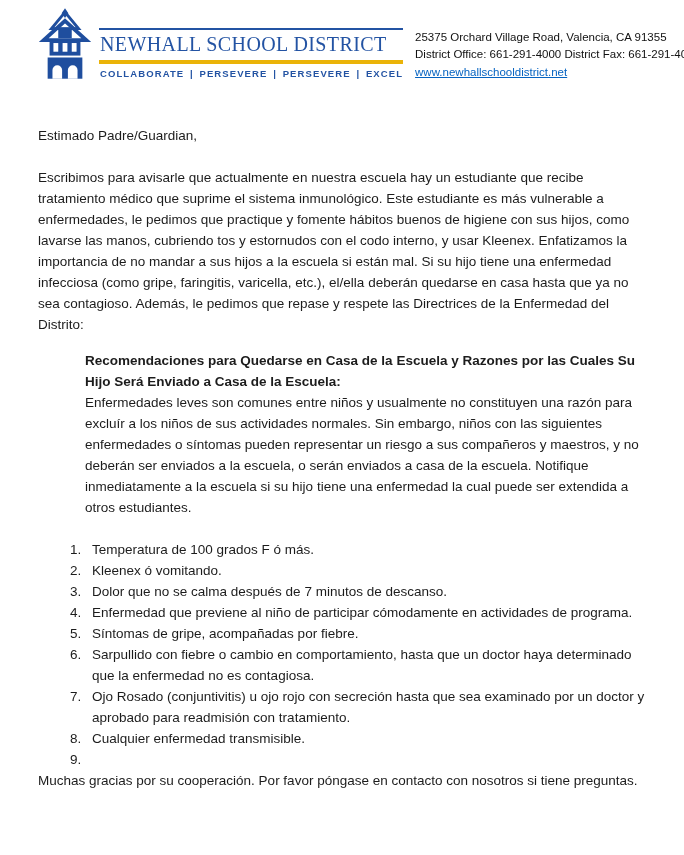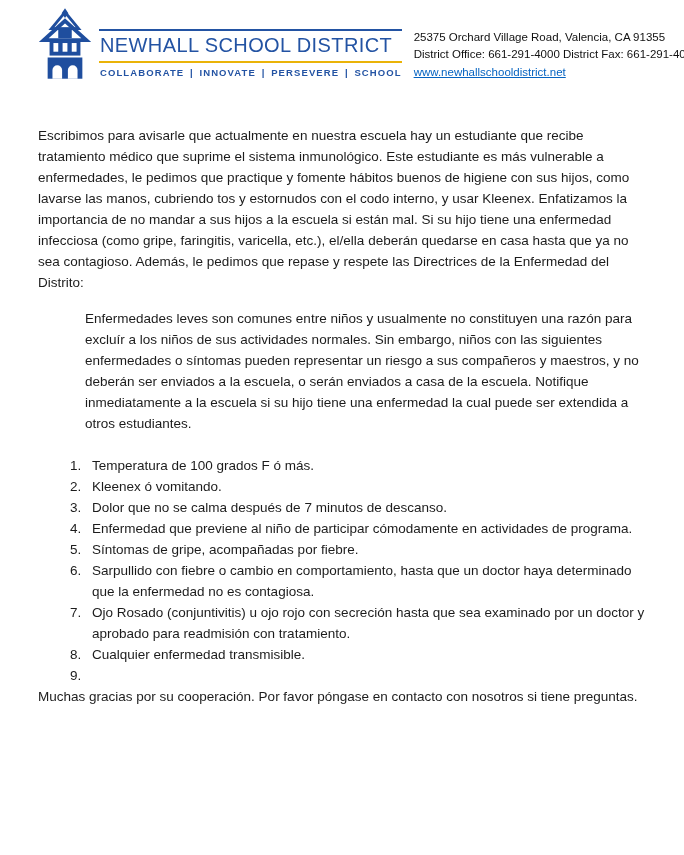--- a/index.html
+++ b/index.html
@@ -14,22 +14,22 @@
     position: relative;
   }
 
   
   .letterhead { display: flex; align-items: flex-start; }
   .logo-group { display: flex; align-items: center; }
   .schoolhouse { width: 54px; height: 72px; flex: 0 0 auto; }
   .wordmark { margin-left: 7px; margin-top: 18px; }
   .district-name {
     font-size: 20px; color: #2353a3; letter-spacing: 0.4px;
-    border-top: 2px solid #2353a3; border-bottom: 2px solid #eab308;
-    padding: 3px 3px 4px 1px; white-space: nowrap; font-weight: normal;
+    border-top: 2px solid #2353a3; border-bottom: 4px solid #eab308;
+    padding: 3px 3px 4px 1px; white-space: nowrap; font-weight: normal; font-family: Liberation Serif, serif;
   }
   .tagline {
     font-size: 9.5px; color: #2353a3; letter-spacing: 1.1px; word-spacing: 2px;
     margin-top: 4px; padding-left: 1px; white-space: nowrap; font-weight: bold;
   }
   .contact {
     margin-left: 12px; padding-top: 21px;
     font-size: 11.5px; line-height: 1.5; color: #111;
   }
   .contact div { white-space: nowrap; }
@@ -65,35 +65,37 @@
           <rect x="16" y="36" width="5" height="9" fill="#ffffff"></rect>
           <rect x="25.5" y="36" width="5" height="9" fill="#ffffff"></rect>
           <rect x="35" y="36" width="5" height="9" fill="#ffffff"></rect>
           <rect x="10" y="51" width="36" height="22"></rect>
           <path d="M15,73 v-9 a5,5 0 0 1 10,0 v9 z" fill="#ffffff"></path>
           <path d="M31,73 v-9 a5,5 0 0 1 10,0 v9 z" fill="#ffffff"></path>
         </g>
       </svg>
       <div class="wordmark">
         <div class="district-name">NEWHALL SCHOOL DISTRICT</div>
-        <div class="tagline">COLLABORATE | INNOVATE | PERSEVERE | SCHOOL</div>
+        <div class="tagline">COLLABORATE | PERSEVERE | PERSEVERE | EXCEL</div>
       </div>
     </div>
     <div class="contact">
       <div>25375 Orchard Village Road, Valencia, CA  91355</div>
       <div>District Office:  661-291-4000   District Fax:  661-291-4001</div>
       <div><a href="#" class="site-link">www.newhallschooldistrict.net</a></div>
     </div>
   </header>
 
   <main class="letter">
+    <p class="salutation">Estimado Padre/Guardian,</p>
 
     <p class="intro">Escribimos para avisarle que actualmente en nuestra escuela hay un estudiante que recibe tratamiento médico que suprime el sistema inmunológico. Este estudiante es más vulnerable a enfermedades, le pedimos que practique y fomente hábitos buenos de higiene con sus hijos, como lavarse las manos, cubriendo tos y estornudos con el codo interno, y usar Kleenex. Enfatizamos la importancia de no mandar a sus hijos a la escuela si están mal. Si su hijo tiene una enfermedad infecciosa (como gripe, faringitis, varicella, etc.), el/ella deberán quedarse en casa hasta que ya no sea contagioso. Además, le pedimos que repase y respete las Directrices de la Enfermedad del Distrito:</p>
 
     <div class="indent">
+      <p class="rec-heading">Recomendaciones para Quedarse en Casa de la Escuela y Razones por las Cuales Su Hijo Será Enviado a Casa de la Escuela:</p>
       <p>Enfermedades leves son comunes entre niños y usualmente no constituyen una razón para excluír a los niños de sus actividades normales. Sin embargo, niños con las siguientes enfermedades o síntomas pueden representar un riesgo a sus compañeros y maestros, y no deberán ser enviados a la escuela, o serán enviados a casa de la escuela. Notifique inmediatamente a la escuela si su hijo tiene una enfermedad la cual puede ser extendida a otros estudiantes.</p>
     </div>
 
     <ol class="symptoms">
       <li>Temperatura de 100 grados F ó más.</li>
       <li>Kleenex ó vomitando.</li>
       <li>Dolor que no se calma después de 7 minutos de descanso.</li>
       <li>Enfermedad que previene al niño de participar cómodamente en actividades de programa.</li>
       <li>Síntomas de gripe, acompañadas por fiebre.</li>
       <li>Sarpullido con fiebre o cambio en comportamiento, hasta que un doctor haya determinado que la enfermedad no es contagiosa.</li>

